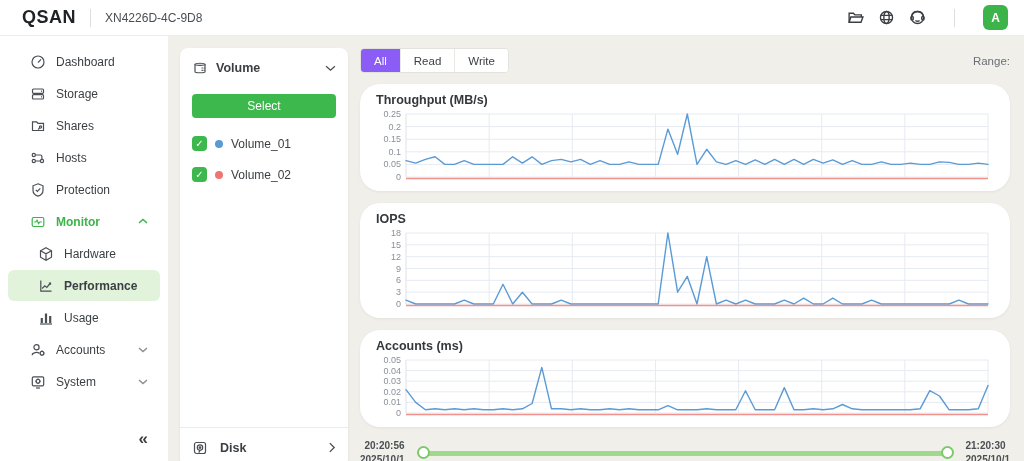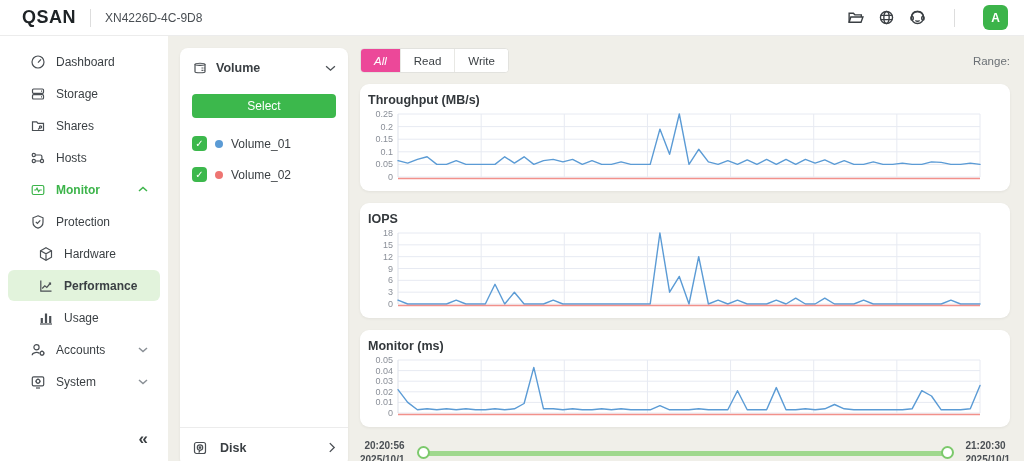--- a/index.html
+++ b/index.html
@@ -53,29 +53,29 @@
     display:flex; align-items:center; gap:12px; padding:0 12px; cursor:pointer; }
   .disk-row svg { stroke:#4a4f54; fill:none; stroke-width:1.2; }
 
   
   .main { position:absolute; left:360px; top:48px; width:650px; }
   .toolbar { display:flex; align-items:center; height:25px; margin-bottom:11px; }
   .tabs { display:flex; background:#fff; border:1px solid #e2e2de; border-radius:4px; overflow:hidden; }
   .tab { padding:0 13px; height:23px; display:flex; align-items:center; font-size:11.5px;
     cursor:pointer; color:#3a3f43; border-right:1px solid #e8e8e4; background:#fff; }
   .tab:last-child { border-right:none; }
-  .tab.active { background:#ec4899; color:#fff;font-style:italic; }
+  .tab.active { background:#8b5cf6; color:#fff; }
   .range-wrap { margin-left:auto; display:flex; align-items:center; gap:8px; }
   .range-label { color:#6b7075; font-size:11.5px; }
   .range-select { width:95px; height:24px; background:#fff; border:1px solid #e2e2de; border-radius:4px;
     display:flex; align-items:center; padding:0 8px; font-size:11.5px; cursor:pointer; }
   .range-select .chev { margin-left:auto; }
 
-  .panel { background:#fff; border-radius:9px; box-shadow:0 1px 3px rgba(0,0,0,.06);
-    padding:9px 14px 6px 0; margin-bottom:12px; }
+  .panel { background:#fff; border-radius:20px; box-shadow:0 1px 3px rgba(0,0,0,.06);
+    padding:9px 14px 6px 8px; margin-bottom:12px; }
   .chart-title { font-weight:700; font-size:12.5px; color:#33383c; margin:0 0 3px 8px; }
 
   
   .slider-row { display:flex; align-items:center; margin-top:2px; }
   .slider-label { font-size:10px; font-weight:700; color:#4a4f54; line-height:1.35; }
   .slider-label.left { text-align:right; }
   .slider-track-wrap { flex:1; position:relative; height:16px; margin:0 12px; }
   .slider-track { position:absolute; left:6px; right:6px; top:6px; height:5px;
     background:#a0d88e; border-radius:3px; }
   .slider-handle { position:absolute; top:1px; width:13px; height:13px; border-radius:50%;
@@ -149,39 +149,39 @@
   <div class="side-item">
     <svg width="16" height="16" viewBox="0 0 16 16">
         <circle cx="3.8" cy="5" r="1.6"></circle>
         <circle cx="3.8" cy="11" r="1.6"></circle>
         <circle cx="12" cy="11" r="1.6"></circle>
         <path d="M5.4 5 h5 a1.5 1.5 0 0 1 1.5 1.5 v2.9 M5.4 11 h5"></path>
       </svg>
     <span class="lbl">Hosts</span>
   </div>
 
+  <div class="side-item">
+    <svg width="16" height="16" viewBox="0 0 16 16">
+        <path d="M8 1.8 L13 3.8 V8.3 C13 11.4 10.8 13.4 8 14.2 C5.2 13.4 3 11.4 3 8.3 V3.8 Z"></path>
+        <path d="M5.8 7.8 L7.4 9.4 L10.3 6.4"></path>
+      </svg>
+    <span class="lbl">Protection</span>
+  </div>
+
   <div class="side-item green">
     <svg width="16" height="16" viewBox="0 0 16 16">
         <rect x="2.2" y="3.5" width="11.6" height="9" rx="1.5"></rect>
         <path d="M4.2 8 h1.6 l1.2-1.8 1.6 3.4 1.2-1.6 h2"></path>
       </svg>
     <span class="lbl">Monitor</span>
     <span class="chev">
         <svg width="10" height="7" viewBox="0 0 10 7">
           <path d="M1 5 L5 1.5 L9 5"></path>
         </svg>
       </span>
-  </div>
-
-  <div class="side-item">
-    <svg width="16" height="16" viewBox="0 0 16 16">
-        <path d="M8 1.8 L13 3.8 V8.3 C13 11.4 10.8 13.4 8 14.2 C5.2 13.4 3 11.4 3 8.3 V3.8 Z"></path>
-        <path d="M5.8 7.8 L7.4 9.4 L10.3 6.4"></path>
-      </svg>
-    <span class="lbl">Protection</span>
   </div>
 
   <div class="side-item sub">
     <svg width="16" height="16" viewBox="0 0 16 16">
         <path d="M8 1.8 L13.5 4.8 V11.2 L8 14.2 L2.5 11.2 V4.8 Z"></path>
         <path d="M2.5 4.8 L8 7.8 L13.5 4.8 M8 7.8 V14.2"></path>
       </svg>
     <span class="lbl">Hardware</span>
   </div>
 
@@ -347,21 +347,21 @@
         <line x1="370.57142857142856" y1="4" x2="370.57142857142856" y2="75" stroke="#e7eaf2" stroke-width="1"></line>
         <line x1="453.7142857142857" y1="4" x2="453.7142857142857" y2="75" stroke="#e7eaf2" stroke-width="1"></line>
         <line x1="536.8571428571429" y1="4" x2="536.8571428571429" y2="75" stroke="#e7eaf2" stroke-width="1"></line>
         <line x1="620" y1="4" x2="620" y2="75" stroke="#e7eaf2" stroke-width="1"></line>
         <polyline points="38.0,71.1 47.7,75.0 57.4,75.0 67.1,75.0 76.8,75.0 86.5,75.0 96.2,71.1 105.9,75.0 115.6,75.0 125.3,75.0 135.0,55.3 144.7,75.0 154.4,63.2 164.1,75.0 173.8,75.0 183.5,75.0 193.2,71.1 202.9,75.0 212.6,75.0 222.3,75.0 232.0,75.0 241.7,75.0 251.4,75.0 261.1,75.0 270.8,75.0 280.5,75.0 290.2,75.0 299.9,4.0 309.6,63.2 319.3,47.4 329.0,75.0 338.7,27.7 348.4,75.0 358.1,71.1 367.8,75.0 377.5,71.1 387.2,75.0 396.9,75.0 406.6,75.0 416.3,71.1 426.0,75.0 435.7,69.1 445.4,75.0 455.1,75.0 464.8,69.1 474.5,75.0 484.2,75.0 493.9,75.0 503.6,71.1 513.3,75.0 523.0,75.0 532.7,75.0 542.4,75.0 552.1,75.0 561.8,75.0 571.5,75.0 581.2,75.0 590.9,71.1 600.6,75.0 610.3,75.0 620.0,75.0" fill="none" stroke="#5b9bd5" stroke-width="1.4" stroke-linejoin="round" stroke-linecap="round"></polyline>
         <line x1="38" y1="76.5" x2="620" y2="76.5" stroke="#f2918b" stroke-width="1.6"></line>
       </svg>
   </div>
 
   <div class="panel">
-    <div class="chart-title">Monitor (ms)</div>
+    <div class="chart-title">Accounts (ms)</div>
     <svg class="chart" width="624" height="62">
         <line x1="38" y1="4" x2="620" y2="4" stroke="#e7eaf2" stroke-width="1"></line>
         <text x="33" y="7" text-anchor="end" font-size="9" fill="#8a8f98">0.05</text>
         <line x1="38" y1="14.600000000000003" x2="620" y2="14.600000000000003" stroke="#e7eaf2" stroke-width="1"></line>
         <text x="33" y="17.6" text-anchor="end" font-size="9" fill="#8a8f98">0.04</text>
         <line x1="38" y1="25.200000000000003" x2="620" y2="25.200000000000003" stroke="#e7eaf2" stroke-width="1"></line>
         <text x="33" y="28.200000000000003" text-anchor="end" font-size="9" fill="#8a8f98">0.03</text>
         <line x1="38" y1="35.800000000000004" x2="620" y2="35.800000000000004" stroke="#e7eaf2" stroke-width="1"></line>
         <text x="33" y="38.800000000000004" text-anchor="end" font-size="9" fill="#8a8f98">0.02</text>
         <line x1="38" y1="46.400000000000006" x2="620" y2="46.400000000000006" stroke="#e7eaf2" stroke-width="1"></line>

